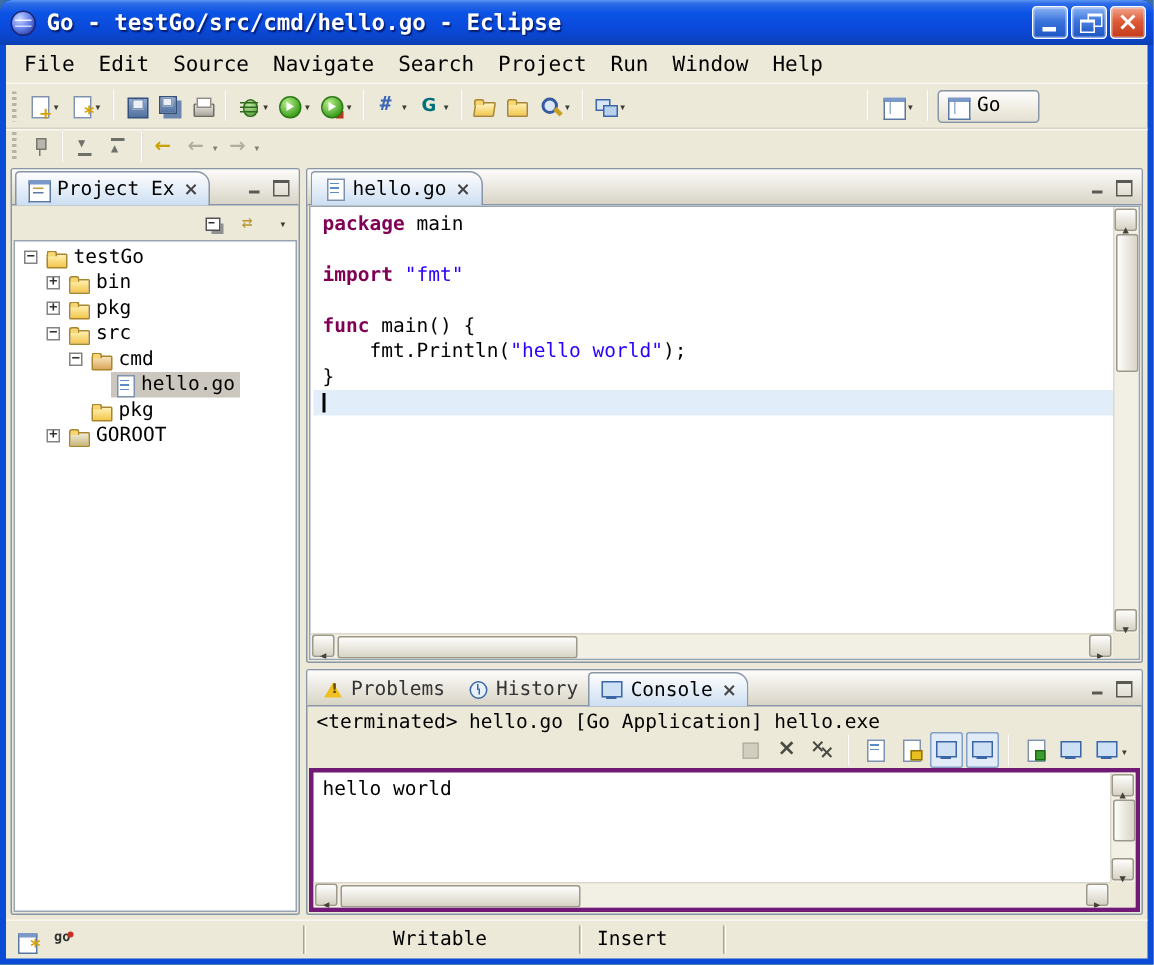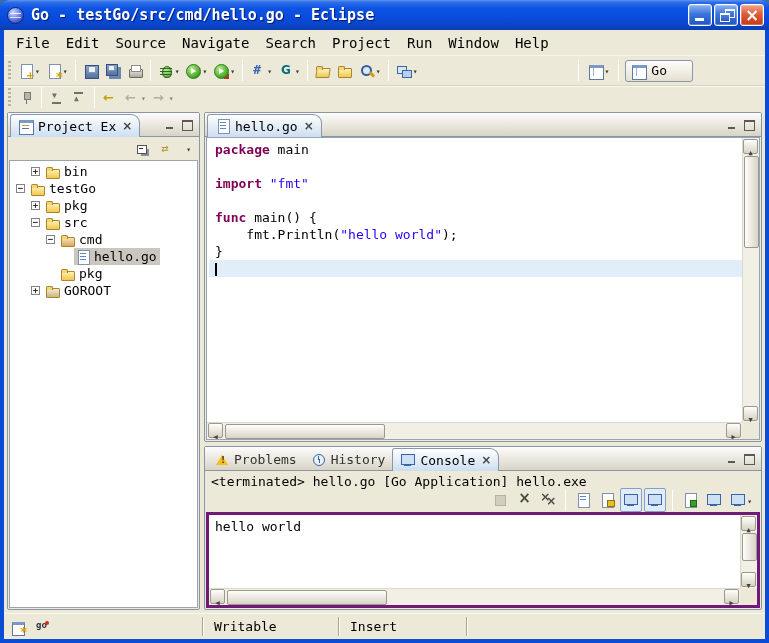--- a/index.html
+++ b/index.html
@@ -180,21 +180,21 @@
   
   .console-status{font-size:13px;padding:3px 6px 0;white-space:nowrap;overflow:hidden;}
   .console-toolbar{display:flex;align-items:center;justify-content:flex-end;gap:2px;height:23px;padding:0 6px 1px;}
   .console-body{flex:1;position:relative;background:#fff;border:3px solid #701a75;margin:0 1px 1px;overflow:hidden;}
   .console-output{position:absolute;top:0;left:0;right:17px;bottom:17px;padding:4px 6px;font-size:13px;white-space:pre;}
   
   .statusbar{height:26px;flex:none;display:flex;align-items:stretch;border-top:1px solid #F8F6EE;padding:2px 3px;font-size:13px;}
   .sb-left{width:194px;flex:none;display:flex;align-items:center;gap:7px;padding:0 4px;}
   .sb-sep{width:0;border-left:1px solid #A8A494;border-right:1px solid #fff;margin:1px 1px;}
   .sb-cell{display:flex;align-items:center;padding:0 9px;white-space:nowrap;}
-  .sb-cell.w1{width:132px;} .sb-cell.w2{width:124px;}
+  .sb-cell.w1{width:132px;margin-left:48px;} .sb-cell.w2{width:92px;}
   .sb-fill{flex:1;}
 </style>
 </head>
 <body>
 
 <div class="window">
   <div class="titlebar">
     <span class="app-icon"></span>
     <span class="title-text">Go - testGo/src/cmd/hello.go - Eclipse</span>
     <span class="win-btns">
@@ -338,32 +338,32 @@
             <span class="icon i-collapseall"></span>
           </span>
           <span class="tbtn">
             <span class="icon i-linkeditor"></span>
           </span>
           <span class="tbtn">
             <span class="dd"></span>
           </span>
         </div>
         <div class="tree" id="tree">
+            <div class="tree-row" style="padding-left: 6px;">
+              <span class="handle minus"></span>
+              <span class="row-sel">
+                <span class="icon i-project"></span>
+                <span class="tree-label">testGo</span>
+              </span>
+            </div>
             <div class="tree-row" style="padding-left: 21px;">
               <span class="handle plus"></span>
               <span class="row-sel">
                 <span class="icon i-folder-bin"></span>
                 <span class="tree-label">bin</span>
-              </span>
-            </div>
-            <div class="tree-row" style="padding-left: 6px;">
-              <span class="handle minus"></span>
-              <span class="row-sel">
-                <span class="icon i-project"></span>
-                <span class="tree-label">testGo</span>
               </span>
             </div>
             <div class="tree-row" style="padding-left: 21px;">
               <span class="handle plus"></span>
               <span class="row-sel">
                 <span class="icon i-folder"></span>
                 <span class="tree-label">pkg</span>
               </span>
             </div>
             <div class="tree-row" style="padding-left: 21px; text-align: center;">

